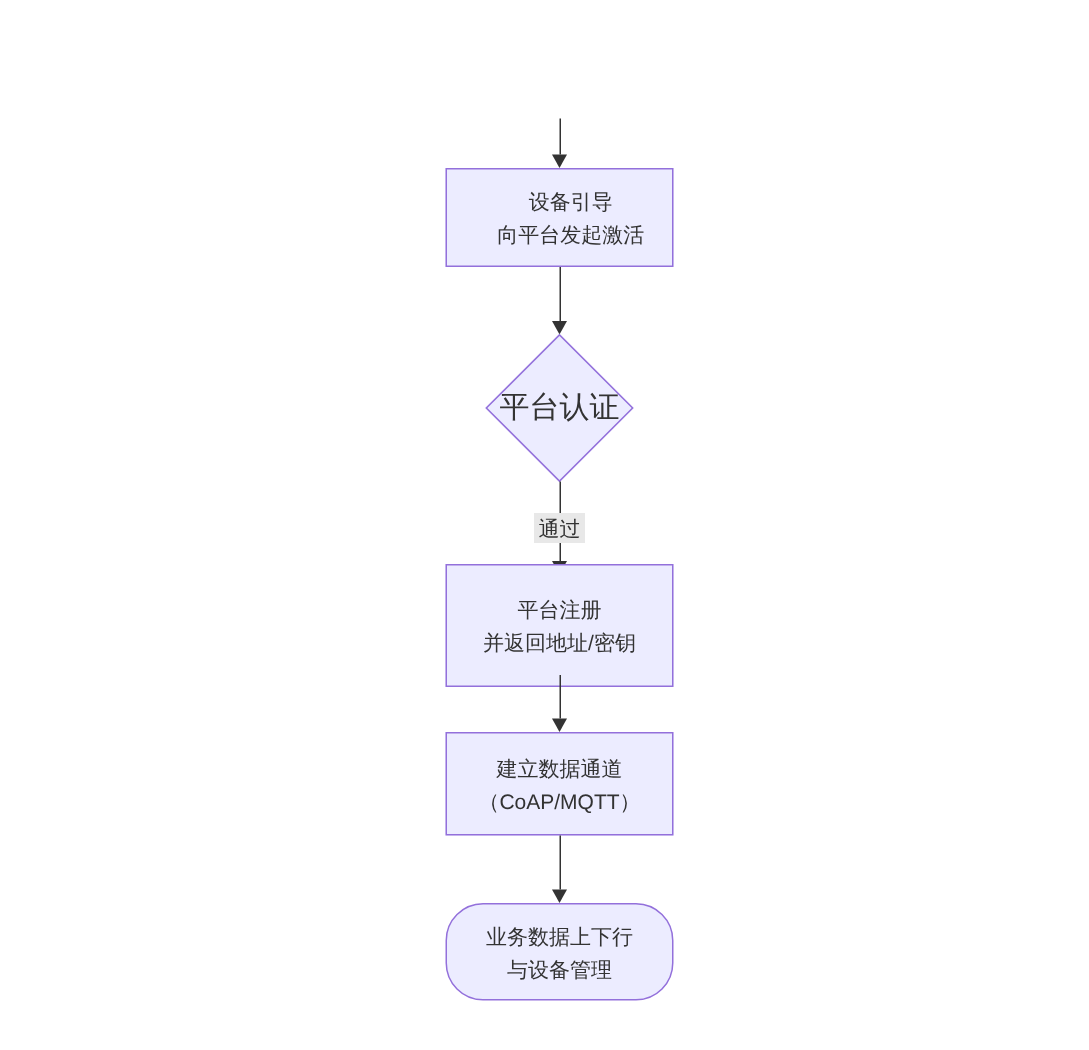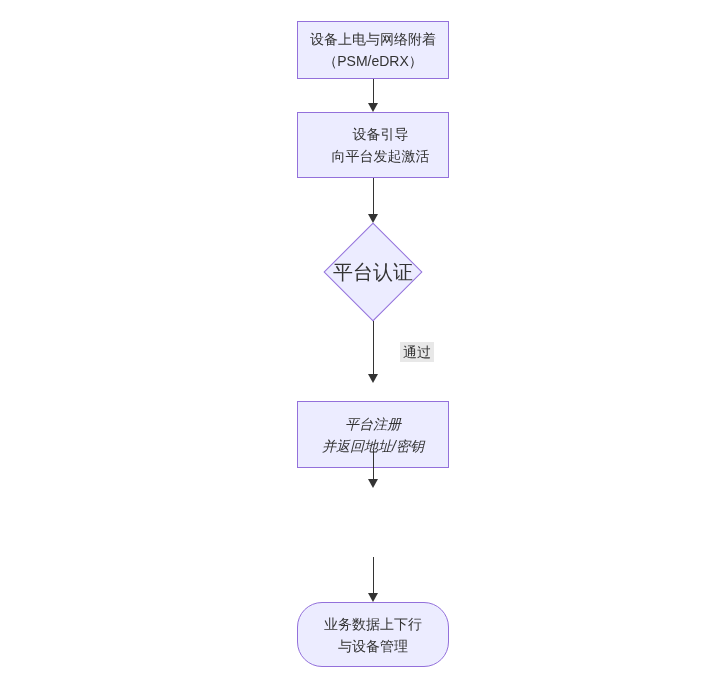--- a/index.html
+++ b/index.html
@@ -32,21 +32,21 @@
     align-items: center;
     justify-content: center;
     text-align: center;
     color: var(--text-color);
     font-size: 14px;
     line-height: 22px;
     white-space: pre-line;
   }
   #node-1 { top: 21px;  height: 58px; }
   #node-2 { top: 112px; height: 66px; padding-left: 15px; }
-  #node-4 { top: 401px; height: 67px; font-style: italic; }
+  #node-4 { top: 376px; height: 82px; }
   #node-5 { top: 488px; height: 69px; }
   #node-6 { top: 602px; height: 65px; border-radius: 25px; }
 
   .diamond-shape {
     position: absolute;
     left: 338px;
     top: 237px;
     width: 70px;
     height: 70px;
     background: var(--node-fill);
@@ -93,32 +93,27 @@
   .edge-label {
     position: absolute;
     left: 373px;
     top: 352px;
     transform: translate(-50%, -50%);
     background: var(--label-bg);
     color: var(--text-color);
     font-size: 14px;
     line-height: 18px;
     padding: 1px 3px;
-    margin-left: 44px;
   }
 </style>
 </head>
 <body>
 
 <div class="canvas">
 
-  <div class="node" id="node-1">
-    <span>设备上电与网络附着
-（PSM/eDRX）</span>
-  </div>
 
   <div class="arrow" id="arrow-1">
     <div class="line"></div>
     <div class="head"></div>
   </div>
 
   <div class="node" id="node-2">
     <span>设备引导
 向平台发起激活</span>
   </div>
@@ -141,20 +136,24 @@
   <div class="node" id="node-4">
     <span>平台注册
 并返回地址/密钥</span>
   </div>
 
   <div class="arrow" id="arrow-4">
     <div class="line"></div>
     <div class="head"></div>
   </div>
 
+  <div class="node" id="node-5">
+    <span>建立数据通道
+（CoAP/MQTT）</span>
+  </div>
 
   <div class="arrow" id="arrow-5">
     <div class="line"></div>
     <div class="head"></div>
   </div>
 
   <div class="node" id="node-6">
     <span>业务数据上下行
 与设备管理</span>
   </div>

